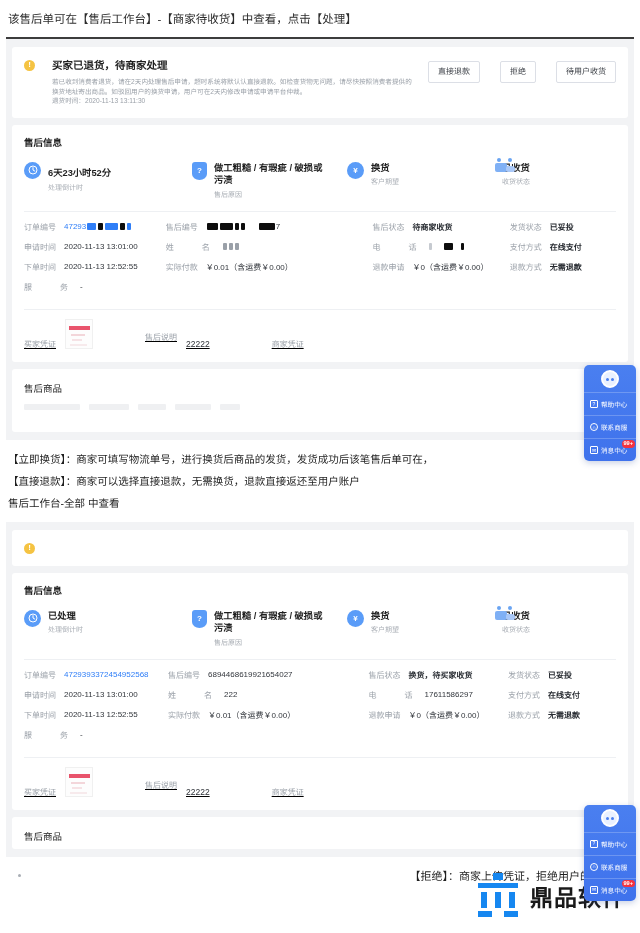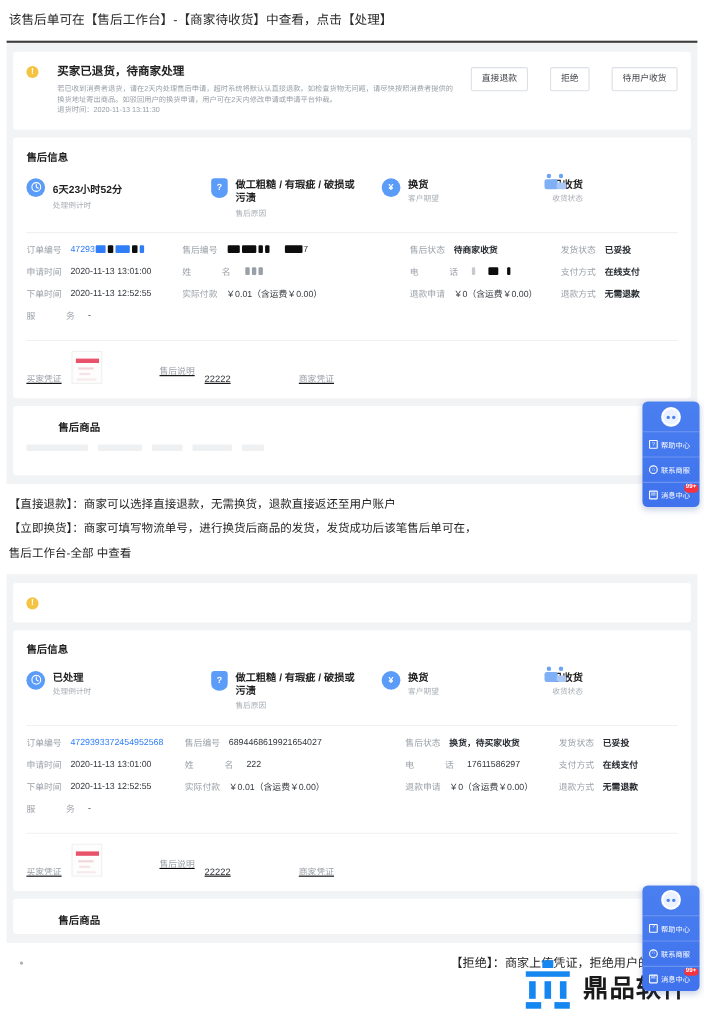--- a/index.html
+++ b/index.html
@@ -149,21 +149,21 @@
   .v-thumb .sm2 { position:absolute; left:6px; top:19px; width:10px; height:2px;
                   background:#f6e2e5; }
   .v-thumb .sm3 { position:absolute; left:4px; top:24px; width:17px; height:2px;
                   background:#f7eaec; }
   .v-g2 { margin-left: 52px; display:flex; align-items:flex-start; }
   .v-g3 { margin-left: 62px; display:flex; align-items:flex-start; }
   .v-val { font-size: 8.5px; color: #2d3137; margin-left: 9px; margin-top: 8px; }
 
   
   .goods { padding: 12px 12px 16px 12px; }
-  .goods-title { font-size: 9.5px; font-weight: bold; color: #1f1f1f; margin-left: 29px; }
+  .goods-title { font-size: 9.5px; font-weight: normal; color: #1f1f1f; }
   .goods-ghost { margin-top: 9px; height: 12px; opacity:.22; display:flex; gap:9px; }
   .goods-ghost i { display:block; background:#b9bec6; height:6px; border-radius:1px; }
 
   
   .fab {
     position: absolute; width: 52px; border-radius: 5px;
     background: linear-gradient(180deg,#4a7ff0 0%,#3f72ec 100%);
     box-shadow: 0 2px 6px rgba(40,70,150,.25);
     overflow: visible; z-index: 20;
   }
@@ -403,22 +403,22 @@
       </div>
       <div class="fab-item">
         <span class="fab-ico">✉</span>
         <span>消息中心</span>
         <span class="badge">99+</span>
       </div>
     </div>
   </div>
 
   <div class="explain">
+    <p>【立即换货】：商家可填写物流单号，进行换货后商品的发货，发货成功后该笔售后单可在，</p>
     <p>【直接退款】：商家可以选择直接退款，无需换货，退款直接返还至用户账户</p>
-    <p>【立即换货】：商家可填写物流单号，进行换货后商品的发货，发货成功后该笔售后单可在，</p>
     <p>售后工作台-全部 中查看</p>
   </div>
 
   <div class="shot">
 
     <div class="card">
       <div class="alert">
         <span class="alert-ico"></span>
       </div>
     </div>

